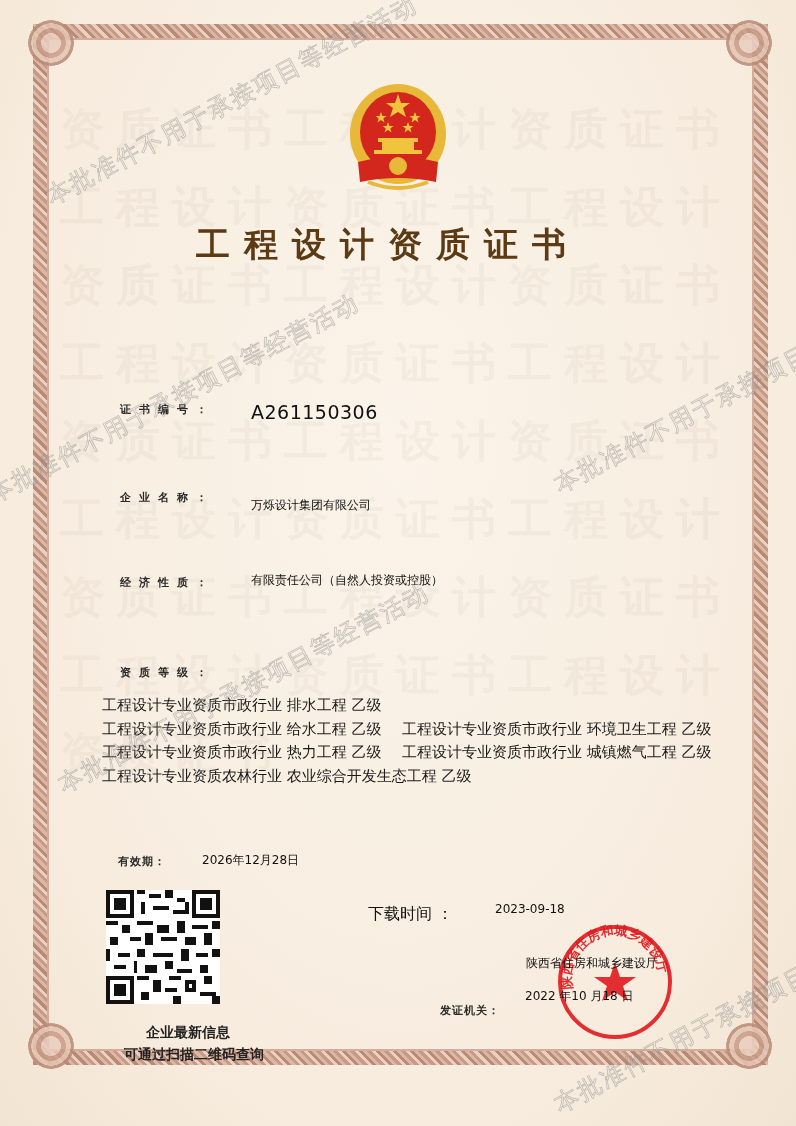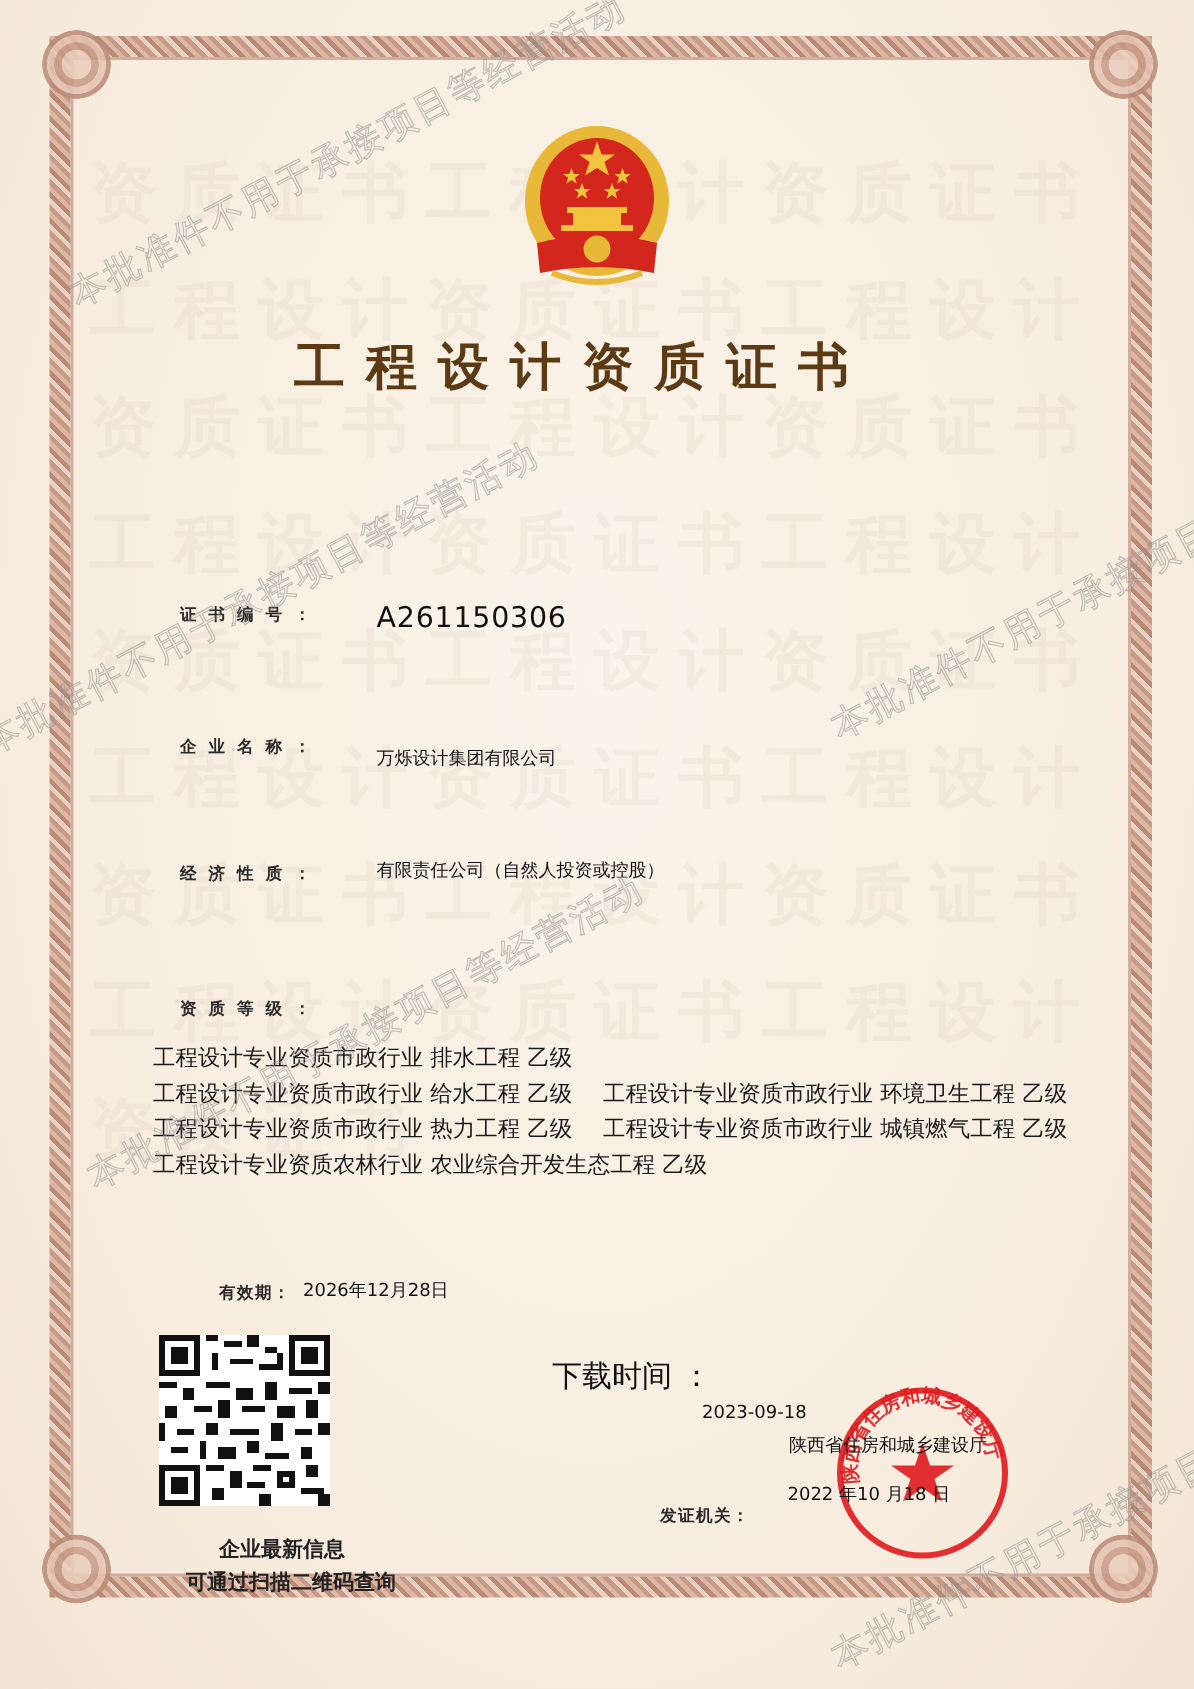--- a/index.html
+++ b/index.html
@@ -127,21 +127,21 @@
   </div>
   <div class="qual-row">
     <span class="c1">工程设计专业资质市政行业 热力工程 乙级</span>
     <span>工程设计专业资质市政行业 城镇燃气工程 乙级</span>
   </div>
   <div class="qual-row">
     <span>工程设计专业资质农林行业 农业综合开发生态工程  乙级</span>
   </div>
 </div>
 
-<div class="label" style="left:118px; top:854px; letter-spacing:1px;margin-left:28px;">有效期：</div>
+<div class="label" style="left:118px; top:854px; letter-spacing:1px;">有效期：</div>
 <div class="value" style="left:202px; top:852px;">2026年12月28日</div>
 
 <svg class="qr" viewBox="0 0 29 29" shape-rendering="crispEdges">
   <rect width="29" height="29" fill="#fff"></rect>
   <g fill="#111">
     <rect x="0" y="0" width="7" height="7"></rect>
       <rect x="1" y="1" width="5" height="5" fill="#fff"></rect>
       <rect x="2" y="2" width="3" height="3"></rect>
     <rect x="22" y="0" width="7" height="7"></rect>
       <rect x="23" y="1" width="5" height="5" fill="#fff"></rect>
@@ -193,22 +193,22 @@
       <rect x="15" y="25" width="3" height="1"></rect>
     <rect x="24" y="26" width="4" height="1"></rect>
       <rect x="17" y="27" width="2" height="2"></rect>
       <rect x="27" y="27" width="2" height="2"></rect>
   </g>
 </svg>
 
 <div class="qr-caption" style="left:110px; top:1024px; width:120px;">企业最新信息</div>
 <div class="qr-caption" style="left:84px; top:1046px; width:180px;">可通过扫描二维码查询</div>
 
-<div class="value" style="left:368px; top:904px; font-size:20px;">下载时间 ：</div>
-<div class="value" style="left:468px; top:902px;margin-top:32px;">2023-09-18</div>
+<div class="value" style="left:368px; top:904px; font-size:16px;">下载时间 ：</div>
+<div class="value" style="left:495px; top:902px;">2023-09-18</div>
 
 <svg class="stamp" viewBox="0 0 120 120">
   <circle cx="60" cy="60" r="55" fill="none" stroke="#e0191e" stroke-width="4" opacity=".9"></circle>
   <polygon points="60,40 65,55 81,55 68,64 73,79 60,70 47,79 52,64 39,55 55,55" fill="#e0191e" opacity=".9"></polygon>
   <defs>
       <path id="arc" d="M 18 70 A 44 44 0 1 1 102 70"></path>
     </defs>
   <text font-size="13" font-weight="bold" fill="#e0191e" opacity=".9" font-family="DejaVu Sans, sans-serif">
     <textPath href="#arc" startOffset="2%">陕西省住房和城乡建设厅</textPath>
   </text>

